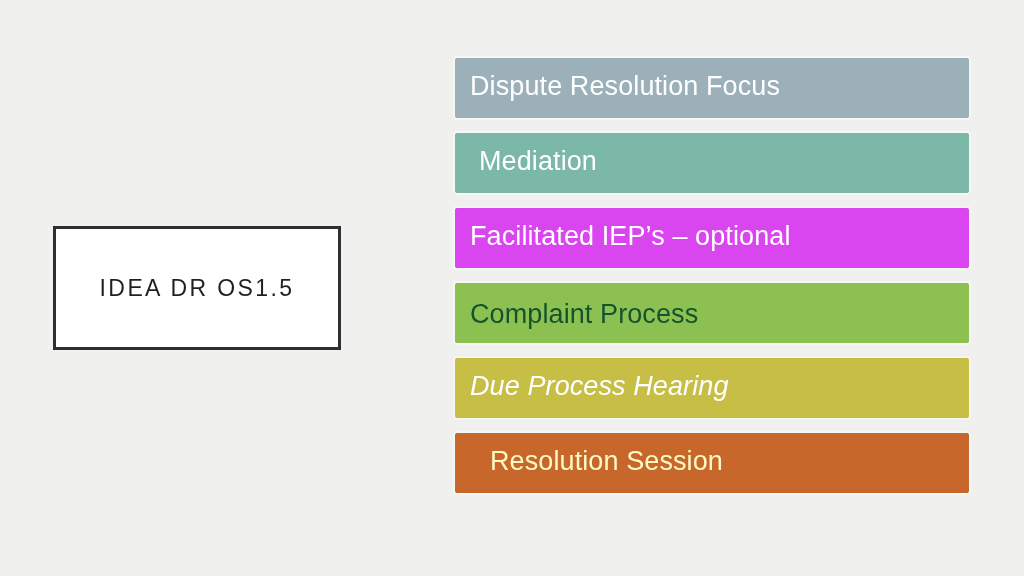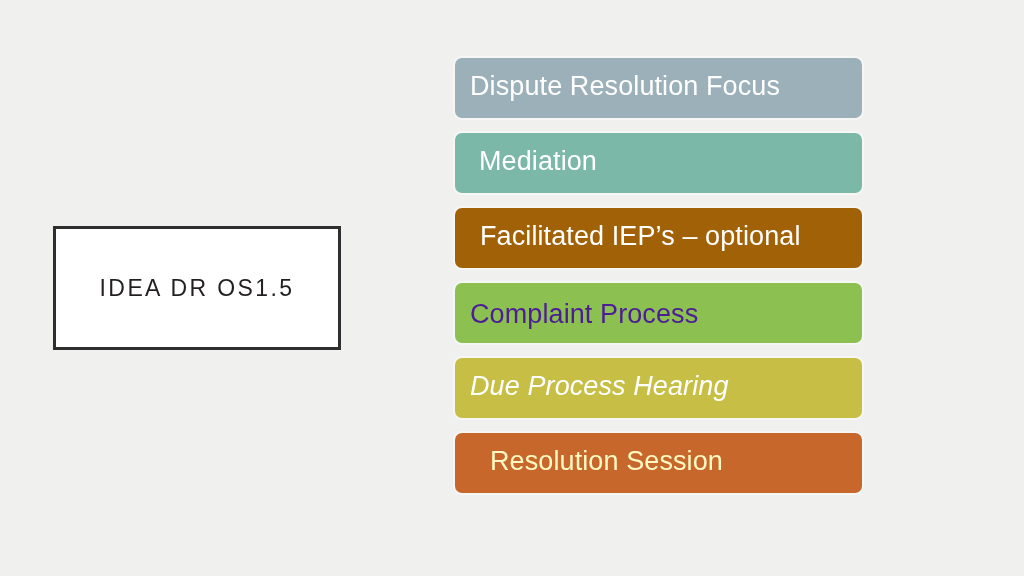--- a/index.html
+++ b/index.html
@@ -47,23 +47,23 @@
 
   
   #bar-stack {
     position: absolute;
     left: 455px;
     top: 58px;
     width: 514px;
   }
   .bar {
     position: relative;
-    width: 407px;
+    width: 514px;
     height: 60px;
-    border-radius: 7px;
+    border-radius: 2px;
     margin-bottom: 15px;
     box-sizing: border-box;
     display: flex;
     align-items: center;
     box-shadow: 0 0 0 2px #f6f6f5;
   }
   .bar:last-child {
     margin-bottom: 0;
   }
   .bar-label {
@@ -91,26 +91,26 @@
   <div id="bar-stack">
 
     <div class="bar" style="background: rgb(155, 176, 185);">
       <span class="bar-label" style="color: rgb(255, 255, 255);">Dispute Resolution Focus</span>
     </div>
 
     <div class="bar" style="background: rgb(124, 184, 168);">
       <span class="bar-label" style="color: rgb(255, 255, 255); padding-left: 24px;">Mediation</span>
     </div>
 
-    <div class="bar" style="background: #a16207; padding-left: 10px;">
+    <div class="bar" style="background: #d946ef;">
       <span class="bar-label" style="color: rgb(255, 255, 255);">Facilitated IEP’s – optional</span>
     </div>
 
     <div class="bar" style="background: rgb(140, 193, 82);">
-      <span class="bar-label" style="color: #4c1d95; margin-top: 7px;">Complaint Process</span>
+      <span class="bar-label" style="color: #14532d; margin-top: 7px;">Complaint Process</span>
     </div>
 
     <div class="bar" style="background: rgb(198, 190, 69); font-style: italic;">
       <span class="bar-label" style="color: rgb(255, 255, 255);">Due Process Hearing</span>
     </div>
 
     <div class="bar" style="background: rgb(200, 103, 43);">
       <span class="bar-label" style="color: #fef9c3; margin-left: 20px;">Resolution Session</span>
     </div>
 

